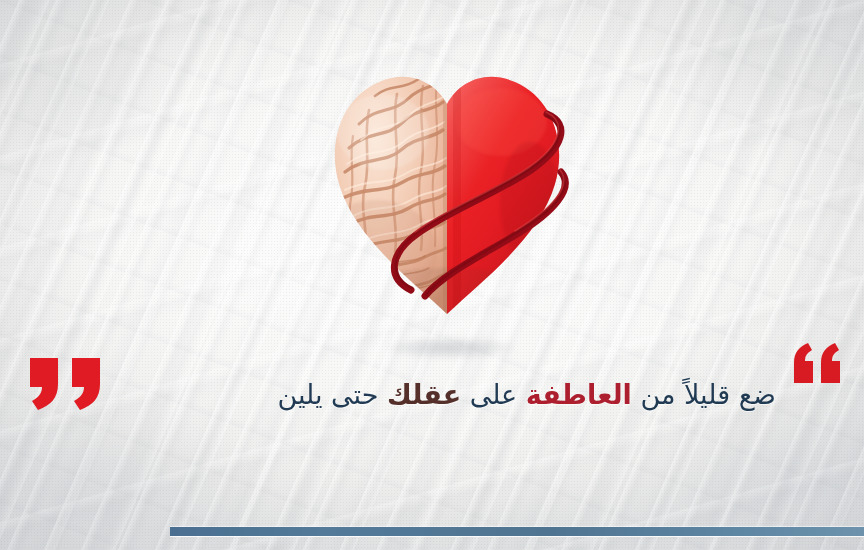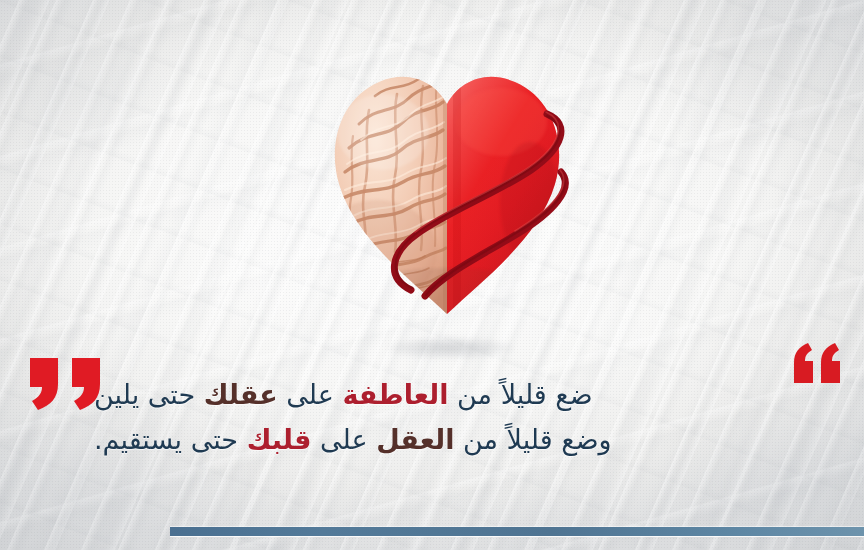--- a/index.html
+++ b/index.html
@@ -94,21 +94,21 @@
   .qmark svg { display:block; }
   #quote-open  { left: 28px;  top: 358px; }
   #quote-close { left: 790px; top: 343px; transform: rotate(180deg); }
 
   
   #quote-text {
     position: absolute;
     left: 6px; right: 0;
     top: 372px;
     direction: rtl;
-    text-align: left;
+    text-align: right;
     font-family: "DejaVu Sans", sans-serif;
     color: #1f3a52;
     font-size: 27px;
     line-height: 45px;
     letter-spacing: 0px;
     padding: 0 88px;
     box-sizing: border-box;
     text-shadow: 0 1px 0 rgba(255,255,255,.6);
   }
   #quote-text .ln { display: block; white-space: nowrap; }
@@ -274,20 +274,17 @@
         <path d="M2,0 h19 v20 c0,11 -5,16 -14,20 l-4,-7 c5,-3 7,-6 7,-11 h-8 z"></path>
         <path d="M29,0 h19 v20 c0,11 -5,16 -14,20 l-4,-7 c5,-3 7,-6 7,-11 h-8 z"></path>
       </g>
     </svg>
   </span>
 
   <div id="quote-text">
     <span class="ln">
       <span class="w">ضع قليلاً من </span><span class="w em-red">العاطفة</span><span class="w"> على </span><span class="w em-brown">عقلك</span><span class="w"> حتى يلين</span>
     </span>
-    <span class="ln">
-      <span class="w">وضع قليلاً من </span><span class="w em-brown">العقل</span><span class="w"> على </span><span class="w em-red">قلبك</span><span class="w"> حتى يستقيم.</span>
-    </span>
   </div>
 
   <div id="bottom-bar"></div>
 
 </div>
 
 </body></html>

